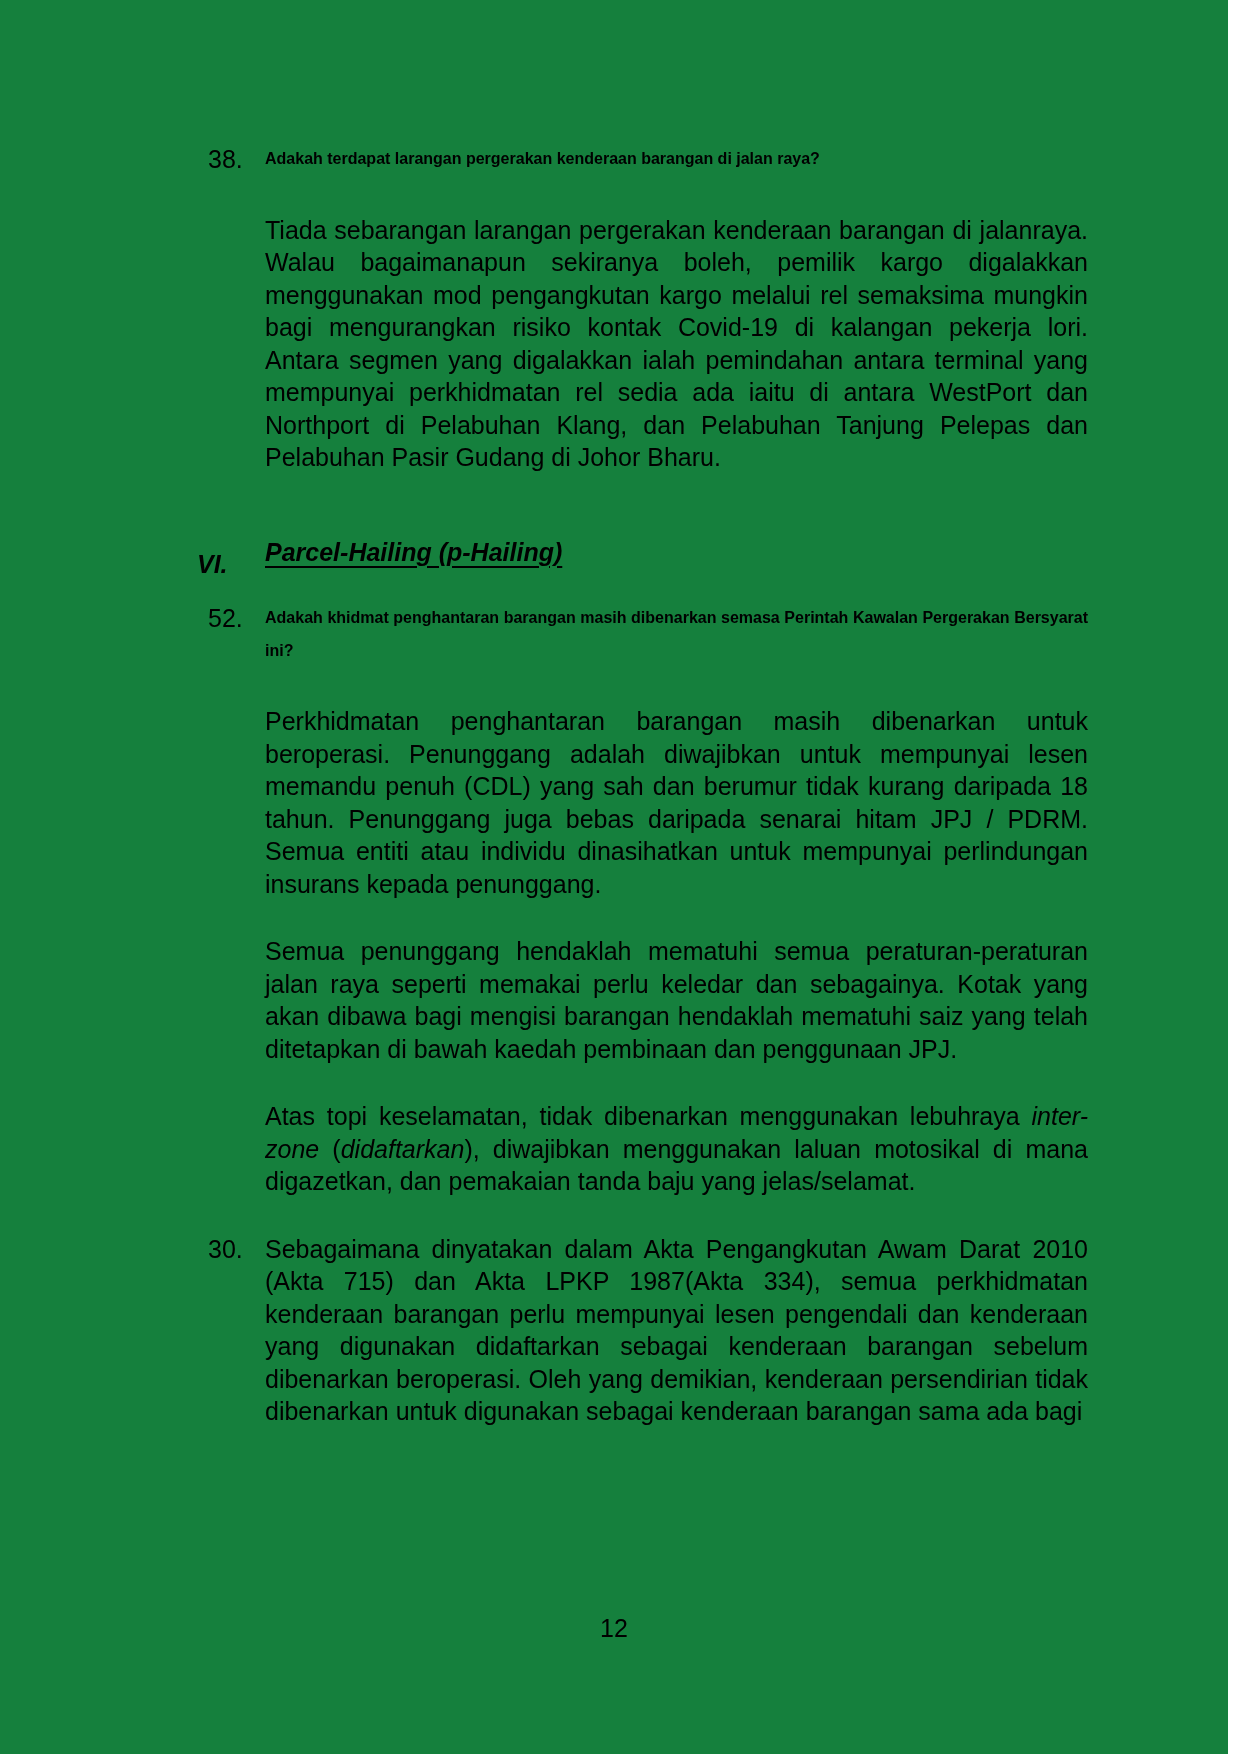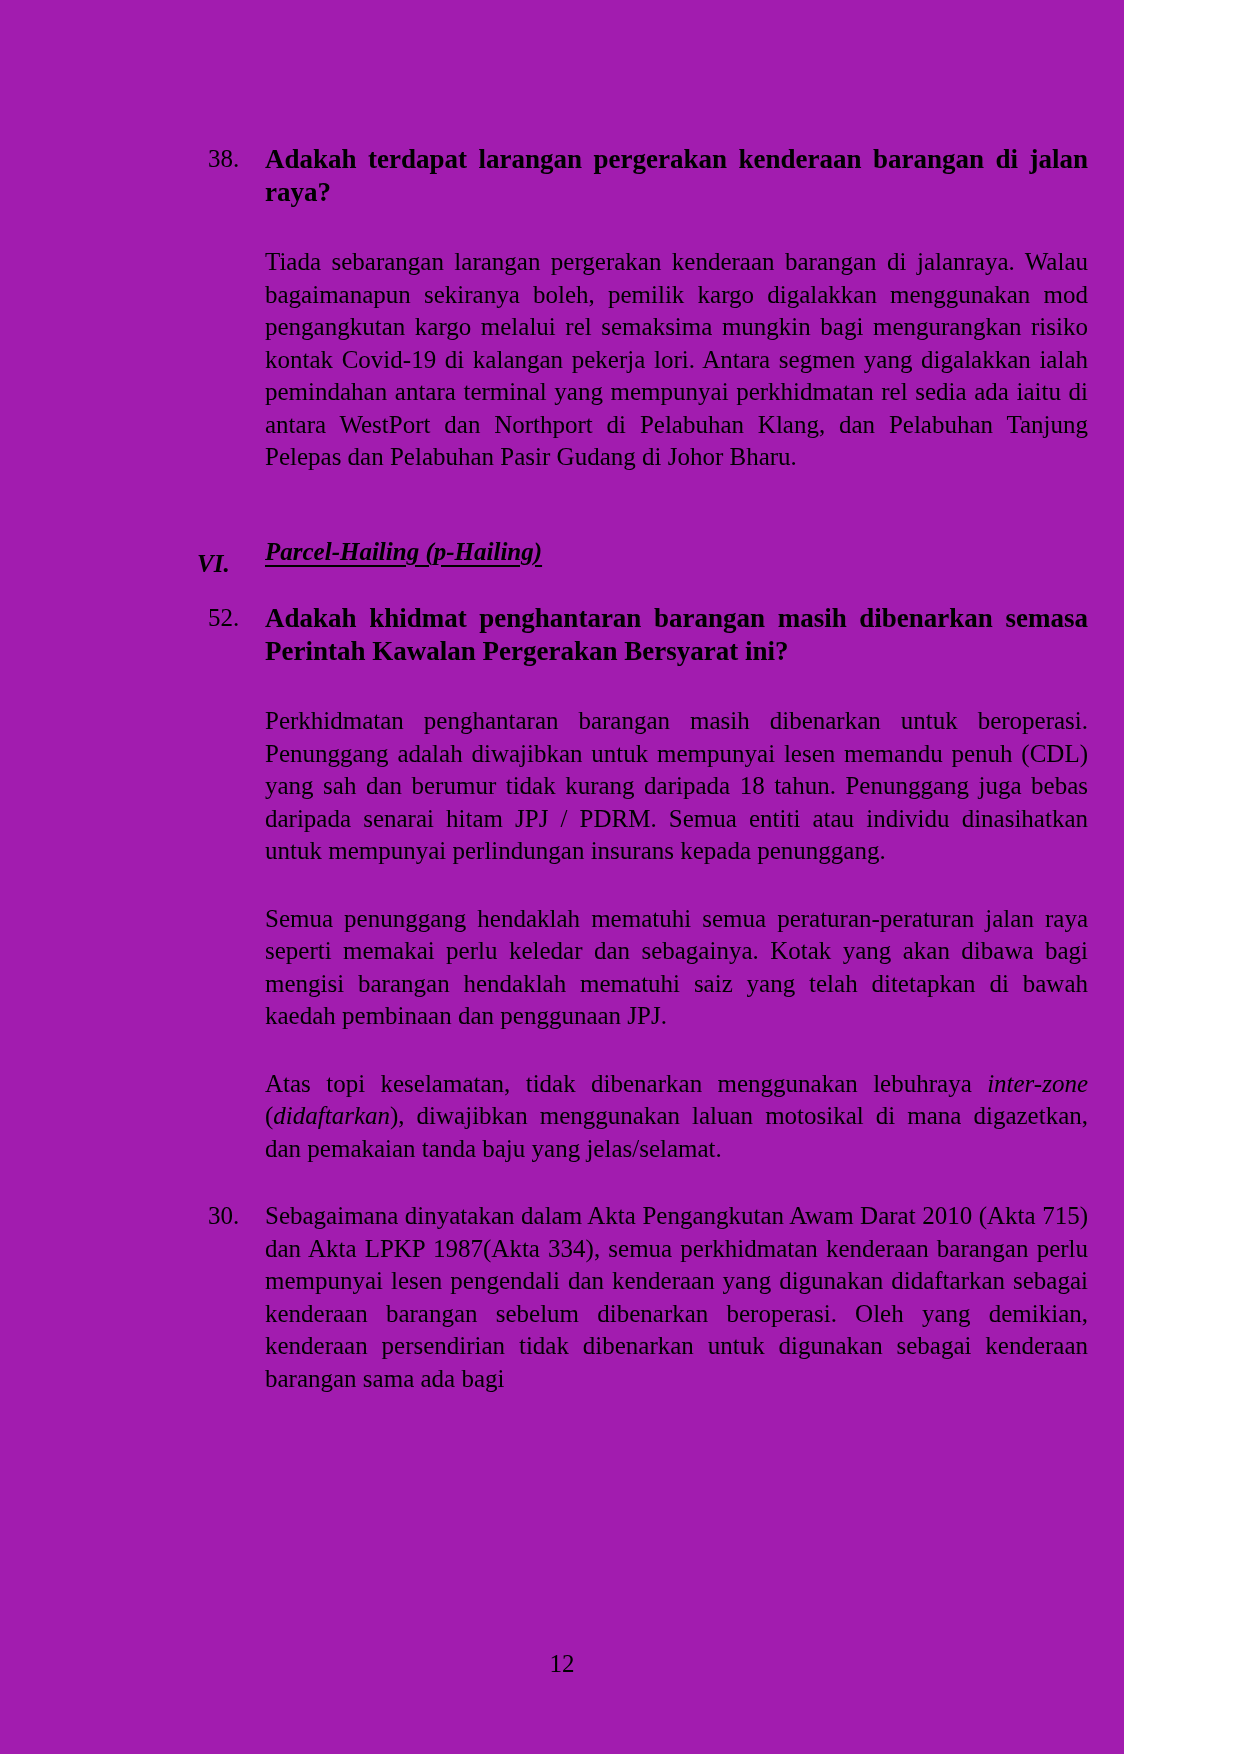--- a/index.html
+++ b/index.html
@@ -1,22 +1,22 @@
 <!DOCTYPE html>
 <html><head>
 <meta charset="utf-8">
 <style>
   html, body { margin: 0; padding: 0; background: #ffffff; }
   .page {
     position: relative;
-    width: 1124px;
+    width: 1228px;
     height: 1754px;
-    background: #a21caf;
+    background: #15803d;
     color: #000000;
-    font-family: Liberation Serif, serif;
+    font-family: Liberation Sans, sans-serif;
     font-size: 25px;
     line-height: 32.5px;
     overflow: hidden;
   }
   .content {
     position: absolute;
     left: 208px;
     top: 143px;
     width: 880px;
   }
@@ -26,21 +26,21 @@
     margin: 0 0 35px 0;
   }
   .item-number {
     position: absolute;
     left: 0;
     top: 0;
     font-weight: normal;
   }
   .question {
     font-weight: bold;
-    font-size: 27px;
+    font-size: 16px;
     line-height: 32.5px;
     margin: 0 0 38px 0;
     text-align: justify;
   }
   .answer {
     margin: 0 0 35px 0;
     text-align: justify;
   }
   .answer:last-child { margin-bottom: 0; }
   .section-heading {
@@ -59,21 +59,20 @@
     text-decoration: underline;
     text-decoration-thickness: 2px;
     text-underline-offset: 5px;
   }
   .page-footer {
     position: absolute;
     left: 0;
     top: 1612px;
     width: 100%;
     text-align: center;
-    margin-top: 36px;
   }
   i { font-style: italic; }
 </style>
 </head>
 <body>
 
 <div class="page">
   <main class="content">
 
     <section class="qa-item">

